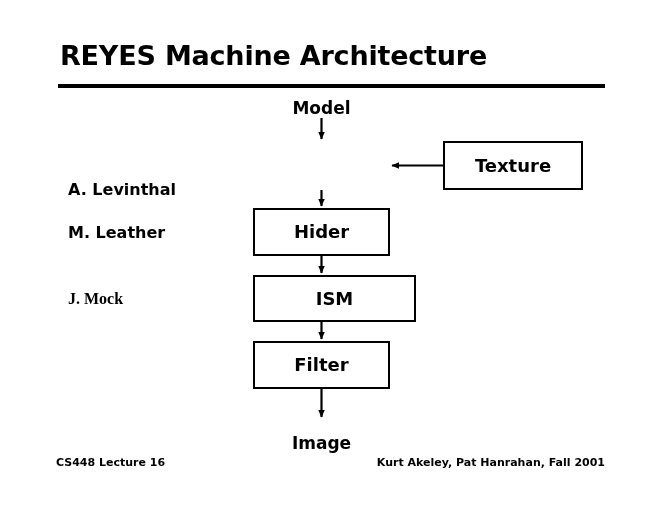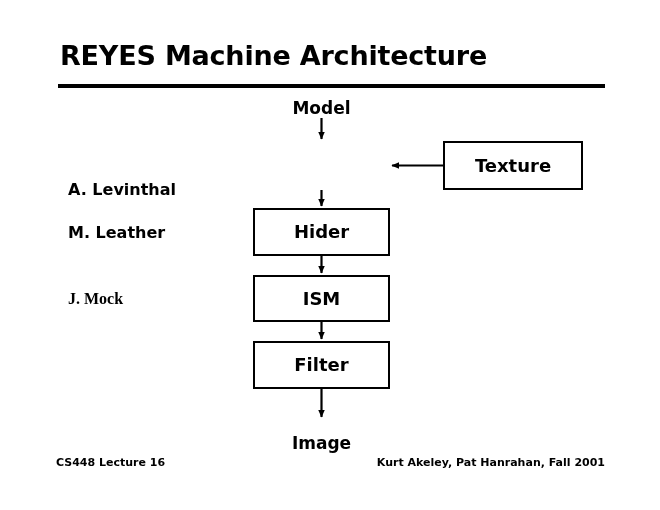--- a/index.html
+++ b/index.html
@@ -47,21 +47,21 @@
     background: #ffffff;
     display: flex;
     align-items: center;
     justify-content: center;
     font-size: 18px;
     font-weight: bold;
     line-height: 1;
   }
   #box-flap    { left: 253px; top: 141px; width: 137px; height: 49px; }
   #box-hider   { left: 253px; top: 208px; width: 137px; height: 48px; }
-  #box-ism     { left: 253px; top: 275px; width: 137px; height: 47px; }
+  #box-ism     { left: 253px; top: 275px; width: 163px; height: 47px; }
   #box-filter  { left: 253px; top: 341px; width: 137px; height: 48px; }
   #box-texture { left: 443px; top: 141px; width: 140px; height: 49px; }
 
   
   .endpoint-label {
     position: absolute;
     font-size: 17px;
     font-weight: bold;
     text-align: center;
     line-height: 1;

